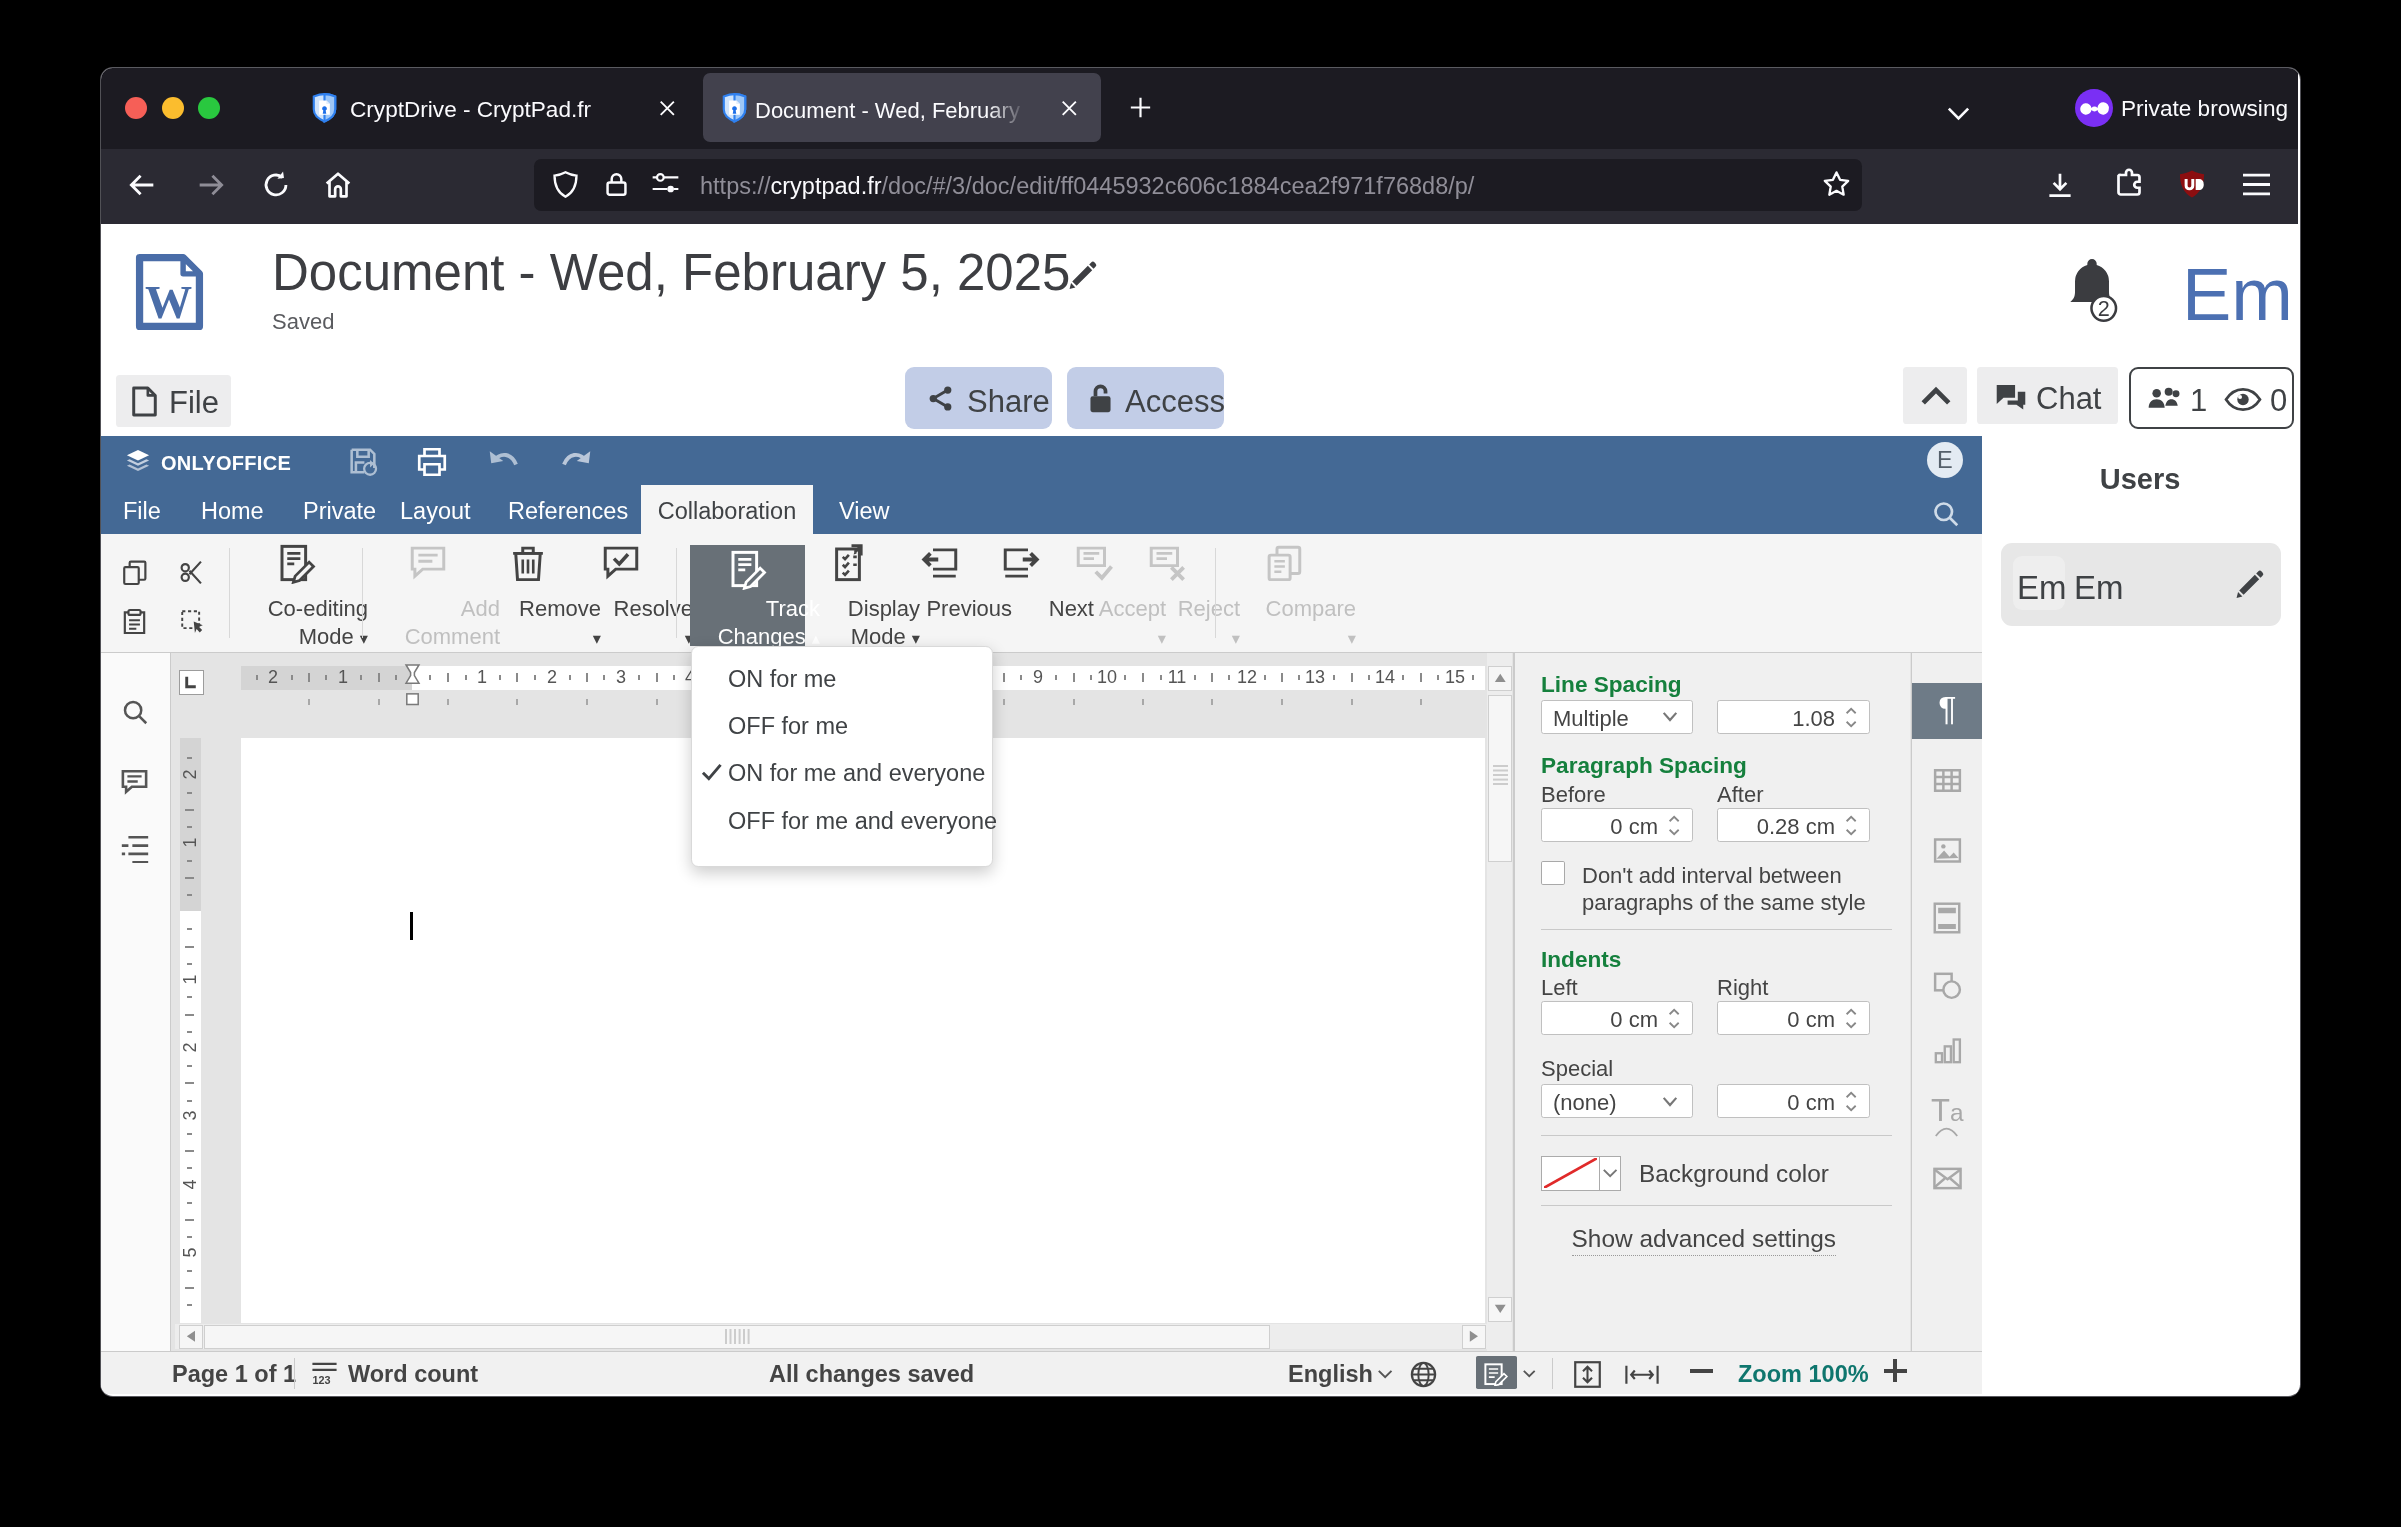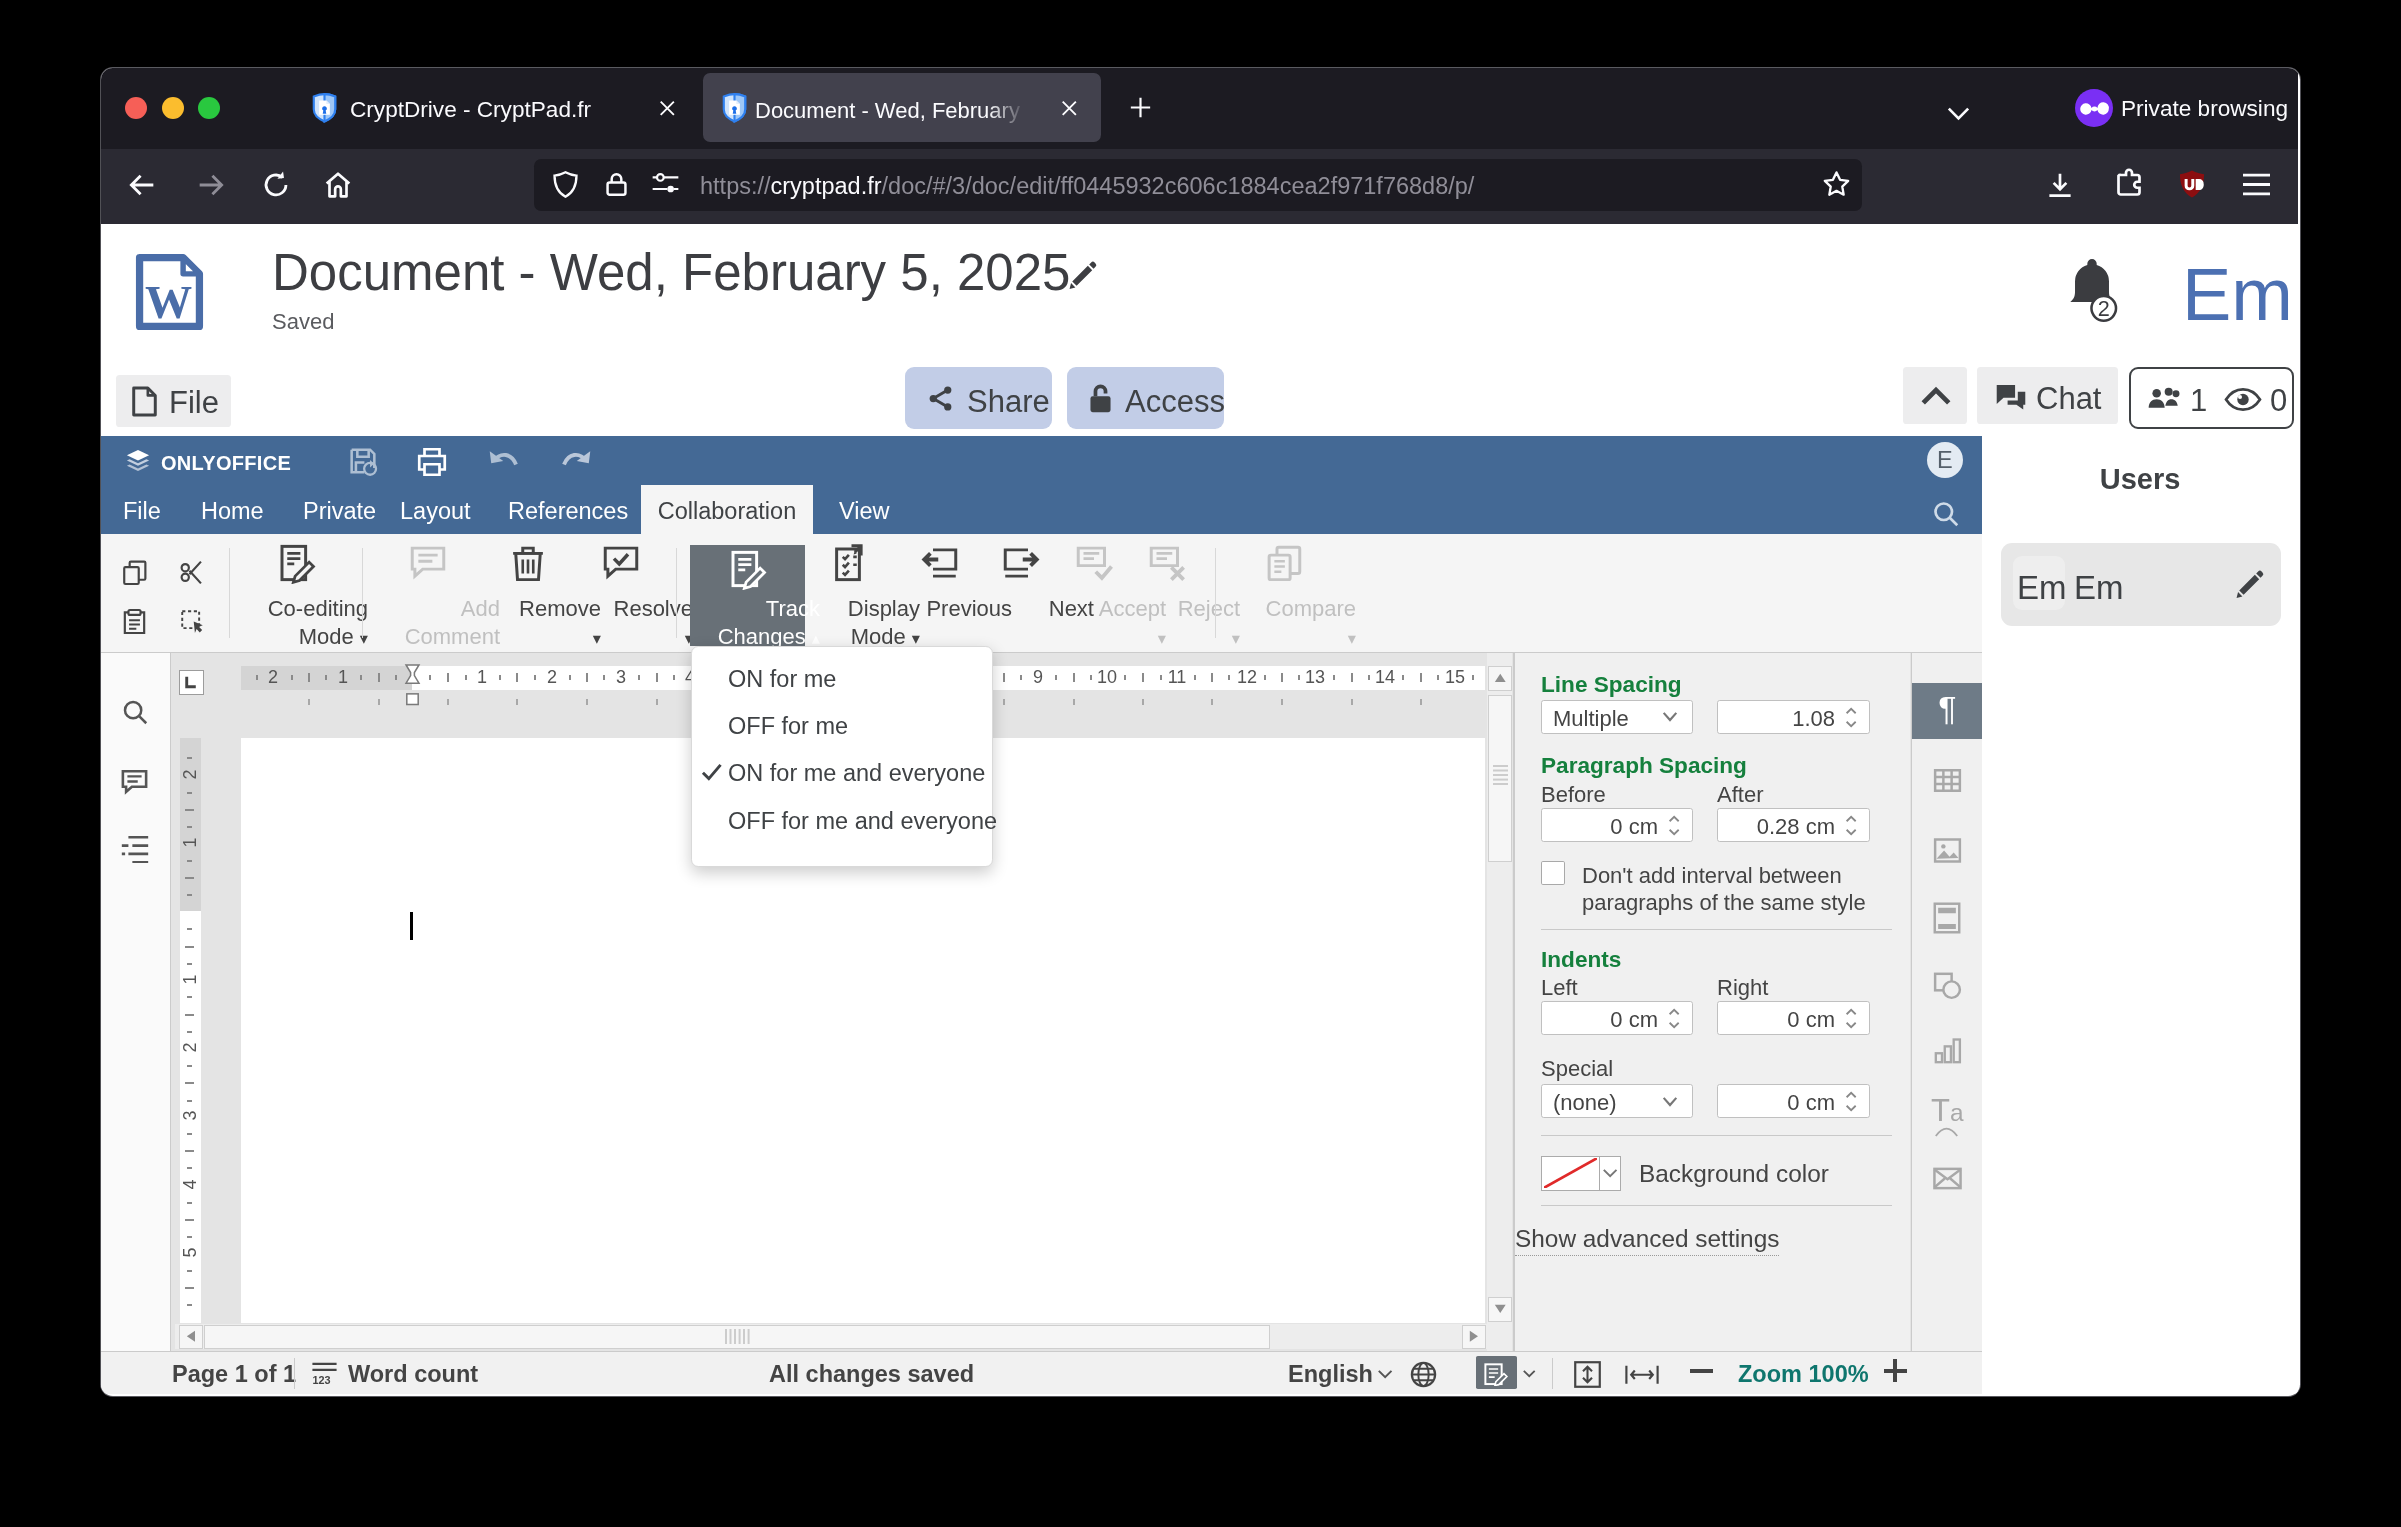--- a/index.html
+++ b/index.html
@@ -573,21 +573,21 @@
 <div class="a" style="left:1440px;top:1088px;width:59px;height:35px;background:#fff;border:0.9px solid #ababab"></div>
 <svg class="a" style="left:1443px;top:1090px" width="53" height="30" viewBox="0 0 59 33">
         <line x1="0" y1="33" x2="59" y2="0" stroke="#e02a2a" stroke-width="3"></line>
       </svg>
 <div class="a" style="left:1498px;top:1088px;width:22px;height:35px;background:#fff;border:0.9px solid #ababab"></div>
 <svg class="a" style="left:1501px;top:1100px" width="16.3" height="11" viewBox="0 0 18 12">
         <path d="M2 2l7 7 7-7" stroke="#777" stroke-width="2.2" fill="none"></path>
       </svg>
 <div class="a" style="left:1538px;top:1092px;font-size:24.4px;color:#444">Background color</div>
 <div class="a" style="left:1440px;top:1137px;width:351px;height:0.9px;background:#c9c9c9"></div>
-<div class="a" style="left:1414px;top:1157px;width:321px;text-align:left;font-size:24.4px;color:#444"><span style="border-bottom:1.8px dotted #999;padding-bottom:2.7px">Show advanced settings</span></div>
+<div class="a" style="left:1414px;top:1157px;width:321px;text-align:right;font-size:24.4px;color:#444"><span style="border-bottom:1.8px dotted #999;padding-bottom:2.7px">Show advanced settings</span></div>
 <div class="a" style="left:1811px;top:615px;width:71px;height:56px;background:#6e7b87"></div>
 <div class="a" style="left:1811px;top:621px;width:71px;text-align:center;font-size:34px;color:#fff">¶</div>
 <svg class="a" style="left:1830px;top:696px" width="33" height="33" viewBox="0 0 24 24">
         <path d="M3 4.5h18v15H3z" fill="none" stroke="#a8a8a8" stroke-width="1.8"></path>
         <path d="M3 9.5h18M3 14.5h18M9 4.5v15M15 4.5v15" stroke="#a8a8a8" stroke-width="1.8"></path>
       </svg>
 <svg class="a" style="left:1830px;top:766px" width="33" height="33" viewBox="0 0 24 24">
         <rect x="3" y="4" width="18" height="16" fill="none" stroke="#a8a8a8" stroke-width="1.8"></rect>
         <circle cx="9" cy="9" r="1.6" fill="#a8a8a8"></circle>
         <path d="M4 18l5.5-6 4 4.5 3-3 3.5 4z" fill="#a8a8a8"></path>

